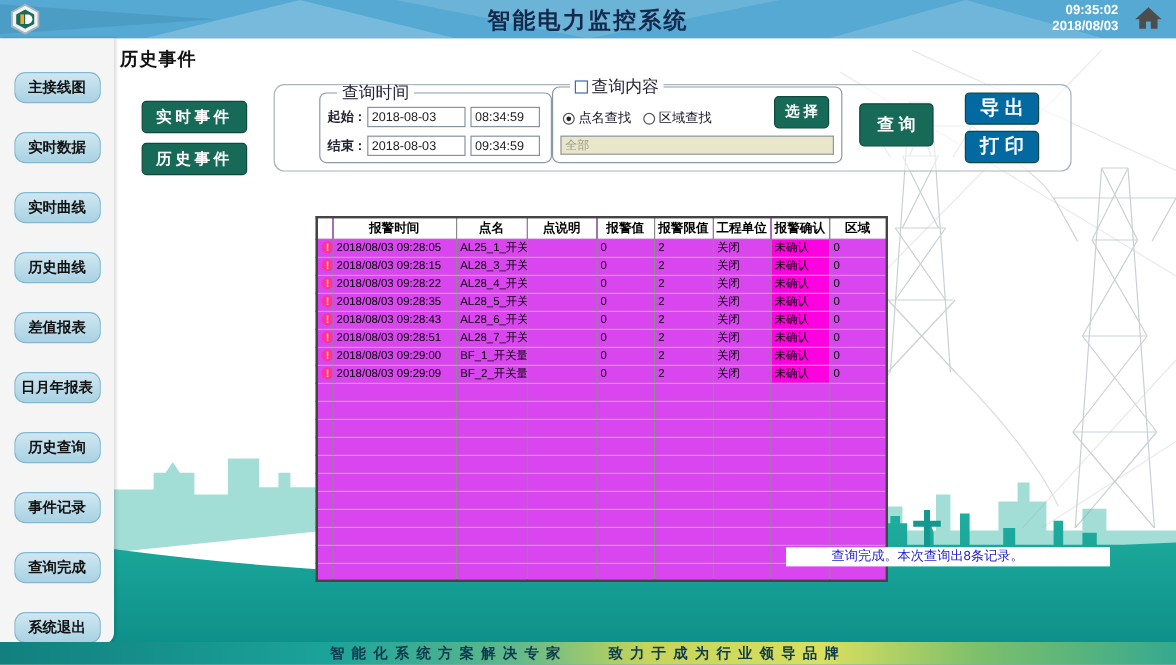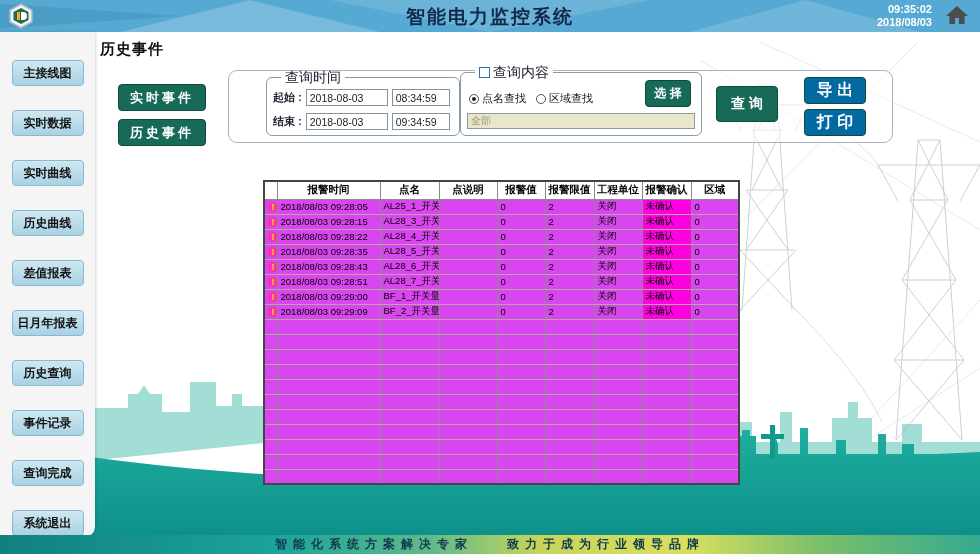--- a/index.html
+++ b/index.html
@@ -20,21 +20,21 @@
   .logo{position:absolute;left:8px;top:3px;width:26px;height:26px;}
   .app-title{position:absolute;left:0;right:0;top:4px;text-align:center;font-size:19px;font-weight:bold;color:#13294b;letter-spacing:2px;}
   .clock{position:absolute;right:48px;top:3px;text-align:right;color:#ffffff;font-size:11px;font-weight:bold;line-height:13px;}
   .home-btn{position:absolute;right:10px;top:4px;width:26px;height:24px;background:transparent;border:none;padding:0;cursor:pointer;}
 
   
   .sidebar{position:absolute;left:0;top:32px;width:95px;height:505px;background:#f5f5f6;z-index:6;
            border-radius:0 0 10px 0;box-shadow:1px 0 3px rgba(0,0,0,.15);
            display:flex;flex-direction:column;align-items:center;gap:24px;padding-top:28px;}
   .side-btn{width:72px;height:26px;flex:0 0 26px;background:linear-gradient(#cfe7f1,#a9d2e3);
-            border:1px solid #85b9d1;border-radius:4px;font-size:12px;font-weight:bold;color:#111;
+            border:1px solid #85b9d1;border-radius:9px;font-size:12px;font-weight:bold;color:#111;
             cursor:pointer;padding:0;letter-spacing:0;}
 
   
   .page-title{position:absolute;left:100px;top:40px;font-size:15px;font-weight:bold;color:#111;z-index:6;letter-spacing:1px;}
   .evt-btn{position:absolute;left:118px;width:88px;height:27px;background:#176a57;border:1px solid #0d4a3c;
            border-radius:4px;color:#fff;font-size:13px;font-weight:bold;letter-spacing:3px;cursor:pointer;z-index:6;padding:0;}
   .evt-rt{top:84px;} .evt-his{top:119px;}
 
   
   .query-panel{position:absolute;left:228px;top:70px;width:665px;height:73px;background:rgba(255,255,255,.55);
@@ -433,19 +433,22 @@
             <td></td>
             <td></td>
             <td></td>
             <td></td>
             <td></td>
           </tr>
         </tbody>
     </table>
   </div>
 
+  <div class="status-strip">
+    <span>查询完成。本次查询出8条记录。</span>
+  </div>
 
   <footer class="footer">
     <span class="slogan">智能化系统方案解决专家</span>
     <span class="slogan">致力于成为行业领导品牌</span>
   </footer>
 
 </div>
 
 </body></html>

